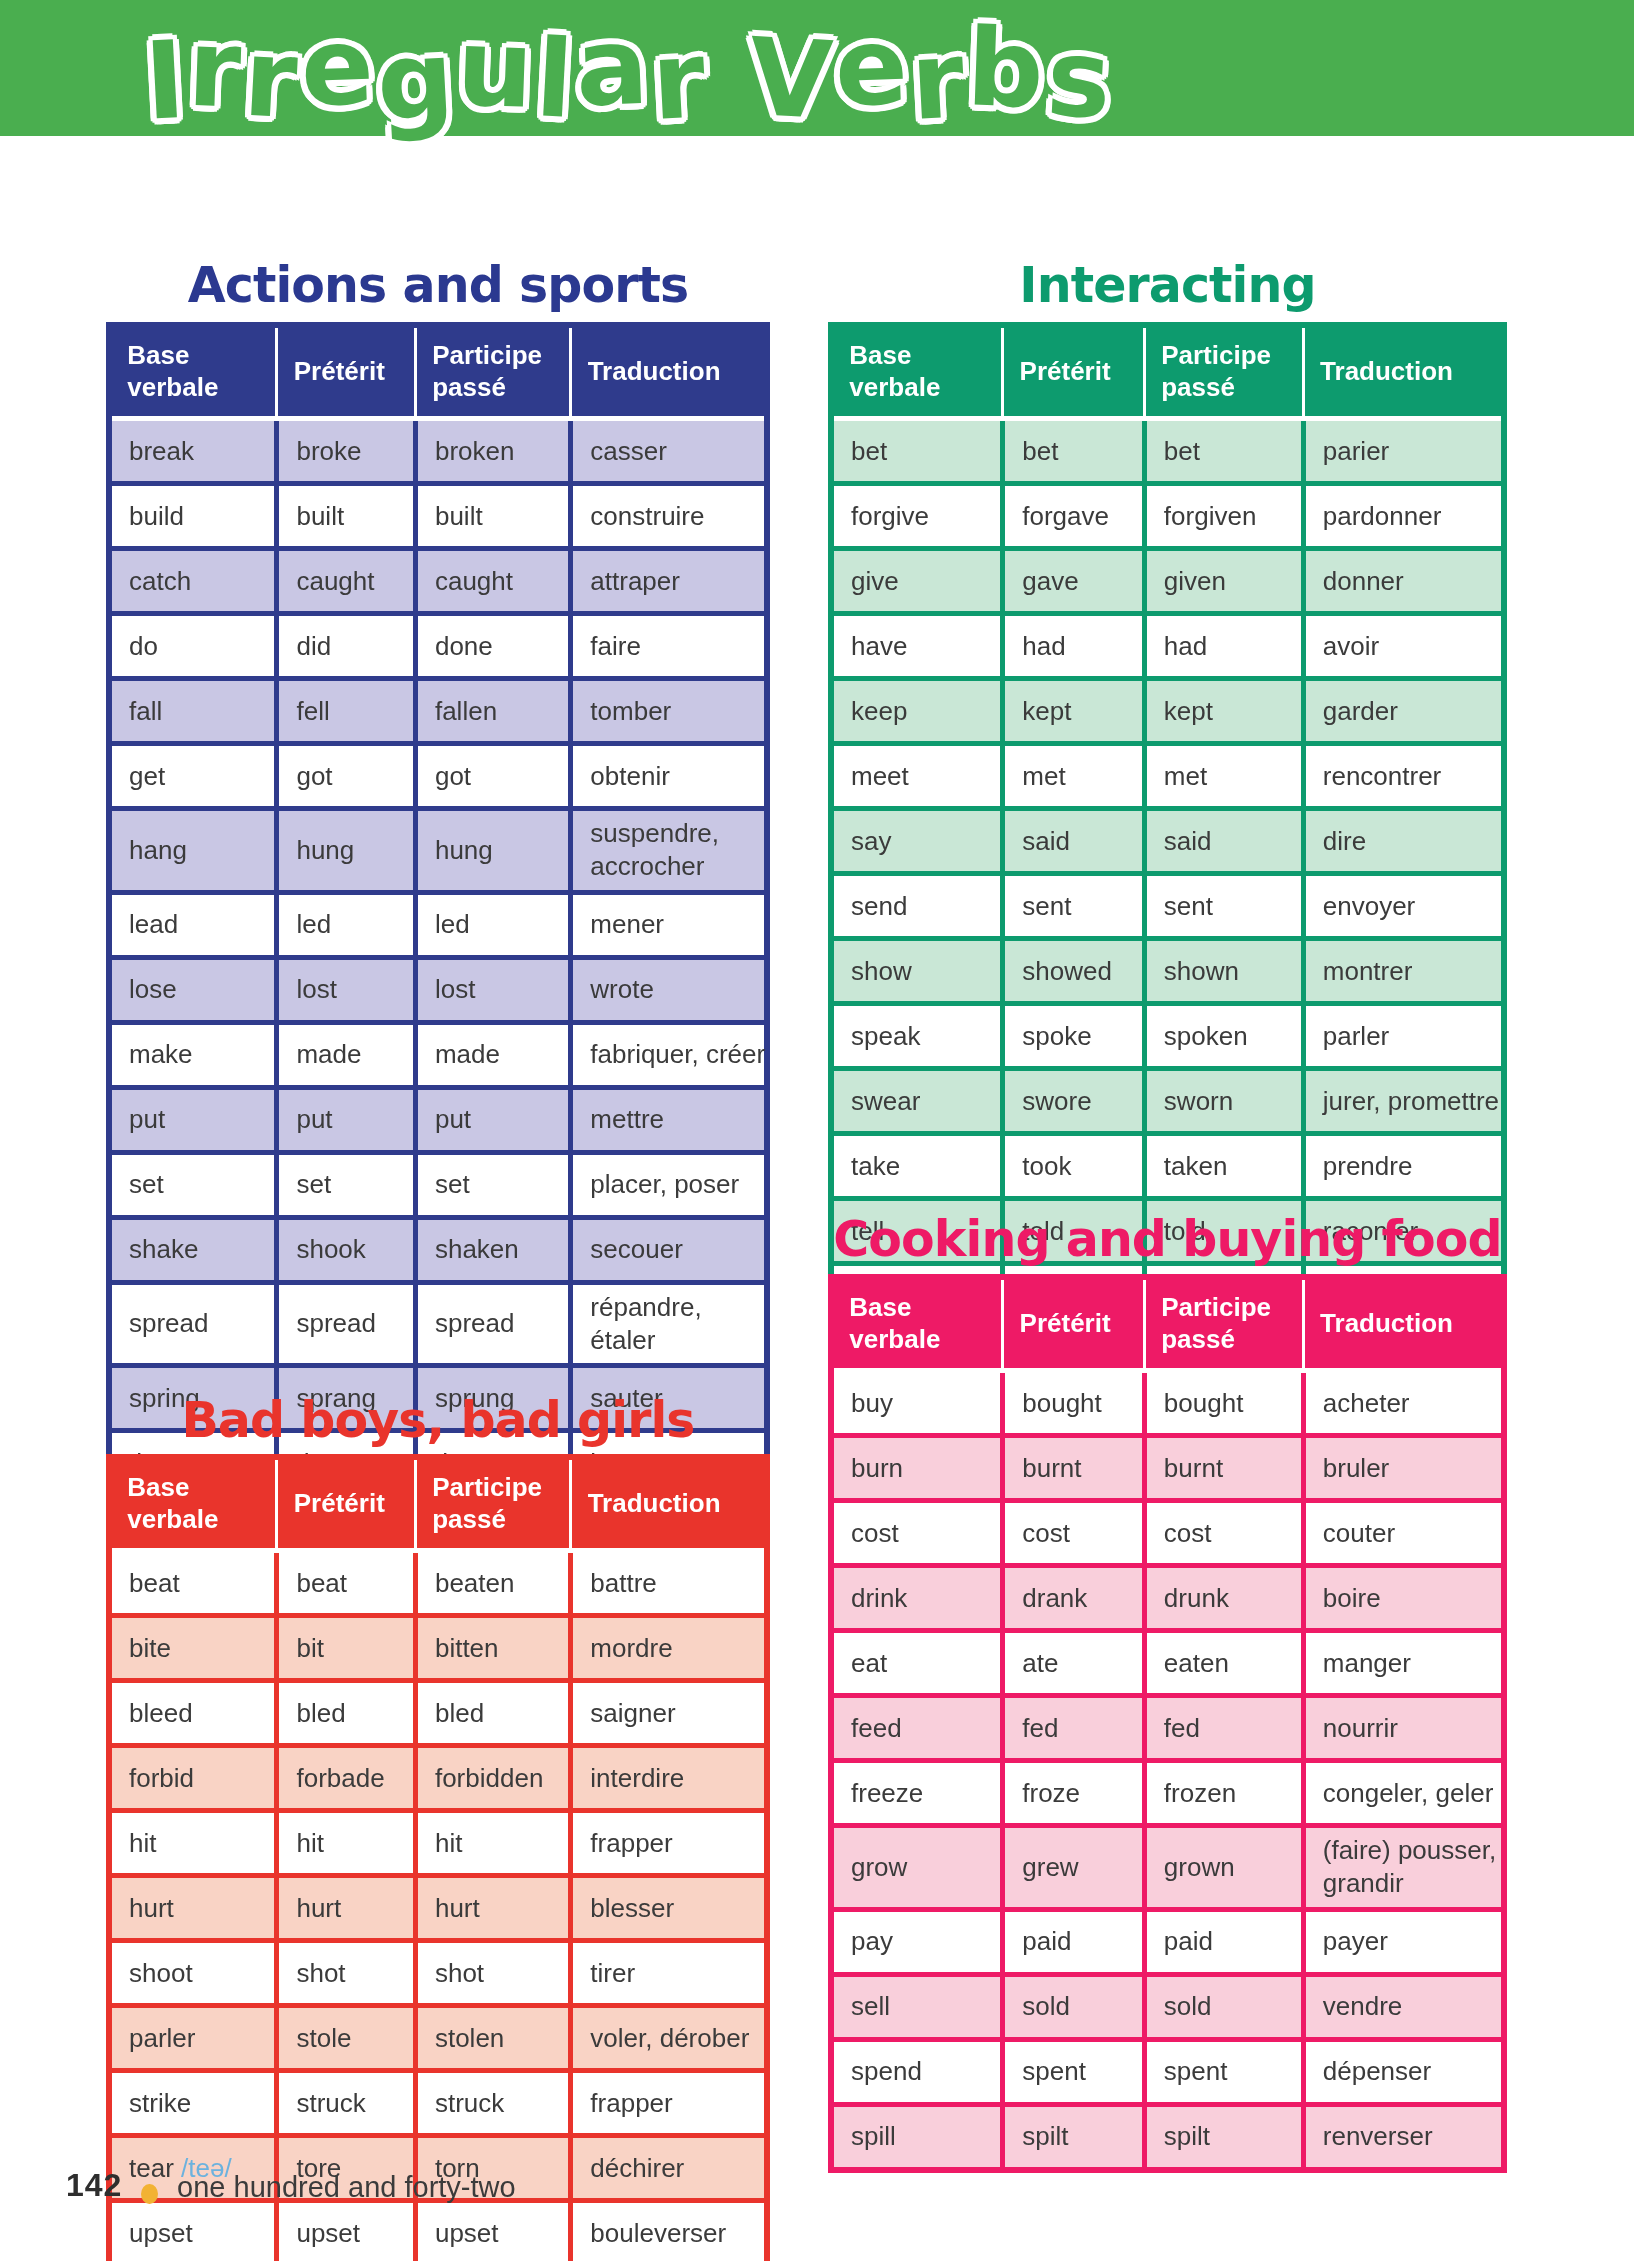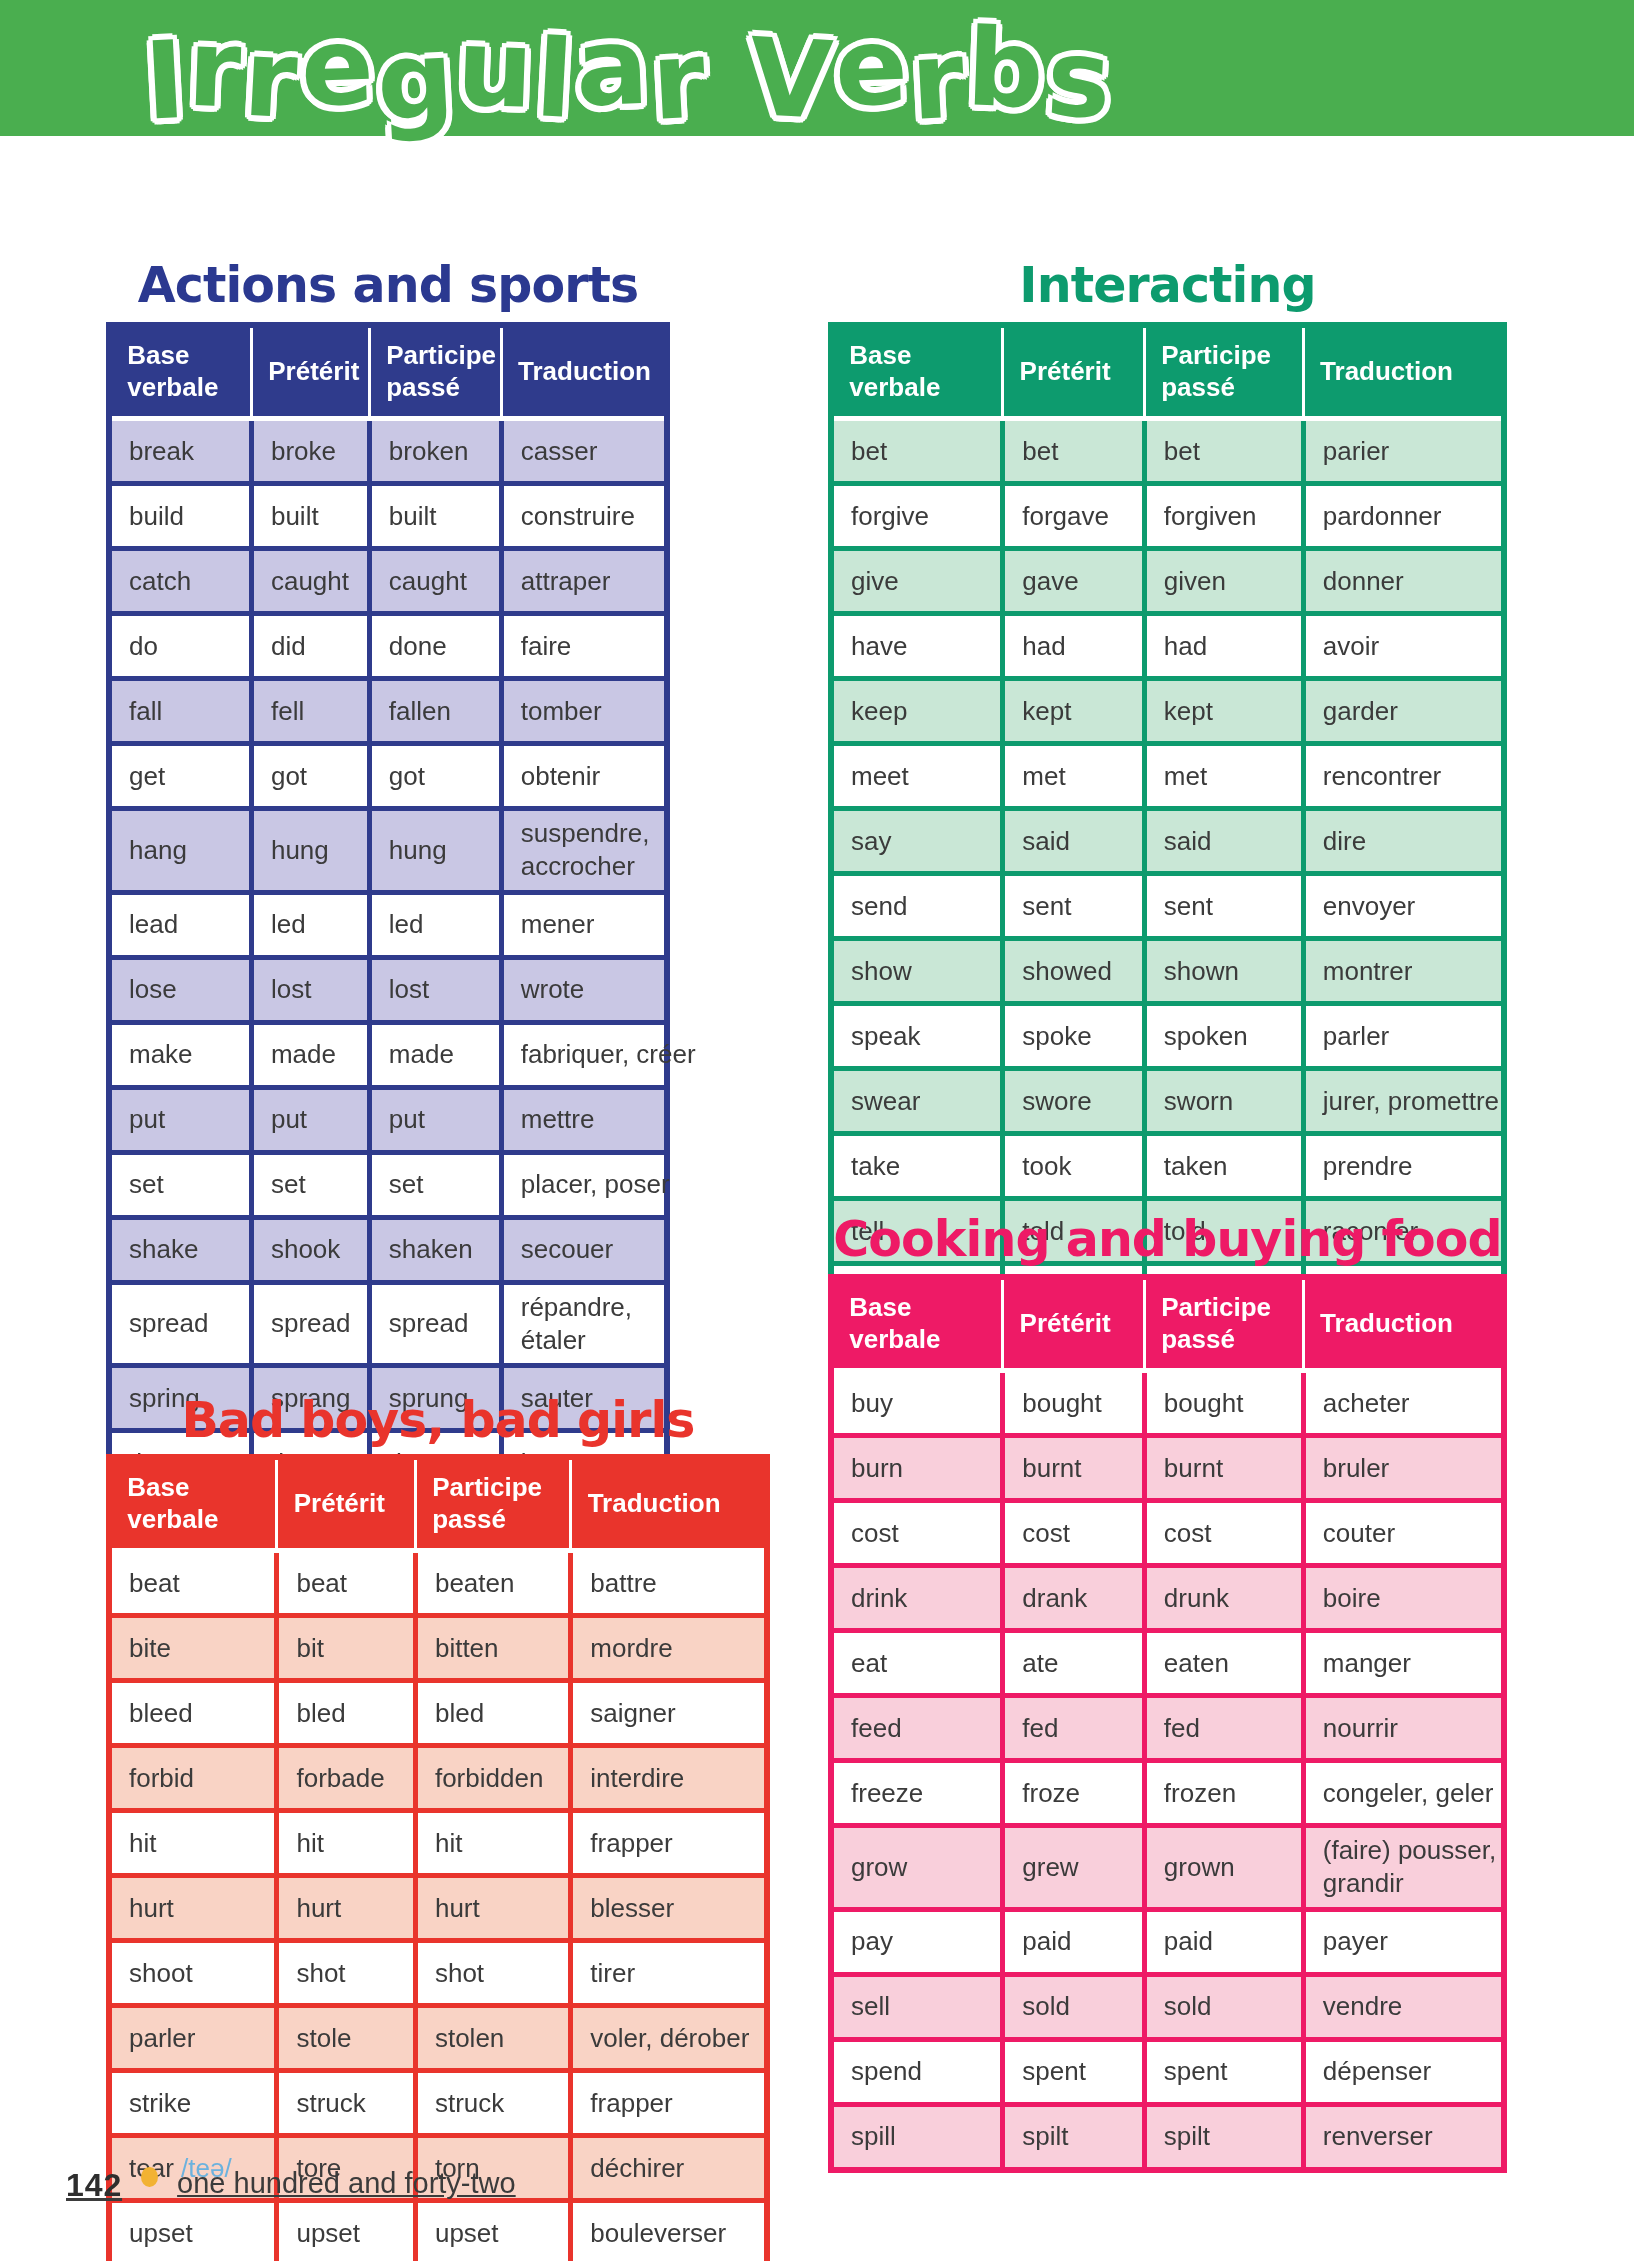--- a/index.html
+++ b/index.html
@@ -29,21 +29,21 @@
     white-space:nowrap;
   }
   .bubble span{display:inline-block;}
   .bubble span:nth-child(4n+1){transform:translateY(7.7px) rotate(-3deg);}
   .bubble span:nth-child(4n+2){transform:translateY(-4.3px) rotate(2deg);}
   .bubble span:nth-child(4n+3){transform:translateY(6px) rotate(3deg);}
   .bubble span:nth-child(4n+4){transform:translateY(-6px) rotate(-2deg);}
 
   
   section{position:absolute;}
-  #sec-actions    {left:106px; top:249px;  width:564px;}
+  #sec-actions    {left:106px; top:249px;  width:664px;}
   #sec-interacting{left:828px; top:249px;  width:679px;}
   #sec-bad        {left:106px; top:1386px; width:664px;}
   #sec-cooking    {left:828px; top:1205px; width:679px;}
 
   .ttl{
     margin:0;height:73px;
     display:flex;align-items:center;justify-content:center;
     font-family:"DejaVu Sans", sans-serif;
     font-weight:bold;font-size:49px;letter-spacing:-0.9px;
     color:var(--title-color,#333);
@@ -86,22 +86,22 @@
   .vtable th:nth-child(4),.vtable td:nth-child(4){width:30.5%;}
 
   table.stripe-odd  tbody tr:nth-child(odd)  td{background:var(--shade,#eee);}
   table.stripe-even tbody tr:nth-child(even) td{background:var(--shade,#eee);}
 
   .phon{color:#6cb2de;}
 
   
   .footer{
     position:absolute;left:66px;top:2167px;
-    display:flex;align-items:flex-start;gap:19px;
-    font-size:29px;color:#3b3b3b;text-decoration:underline;
+    display:flex;align-items:flex-end;gap:19px;
+    font-size:29px;color:#3b3b3b;
   }
   .pnum{font-weight:bold;font-size:32px;color:#2e2e2e;letter-spacing:0.9px;}
   .dot{
     width:17px;height:20.4px;border-radius:50%;
     background:var(--dot,#f2b233);display:inline-block;
   }
 </style>
 </head>
 <body>
 

